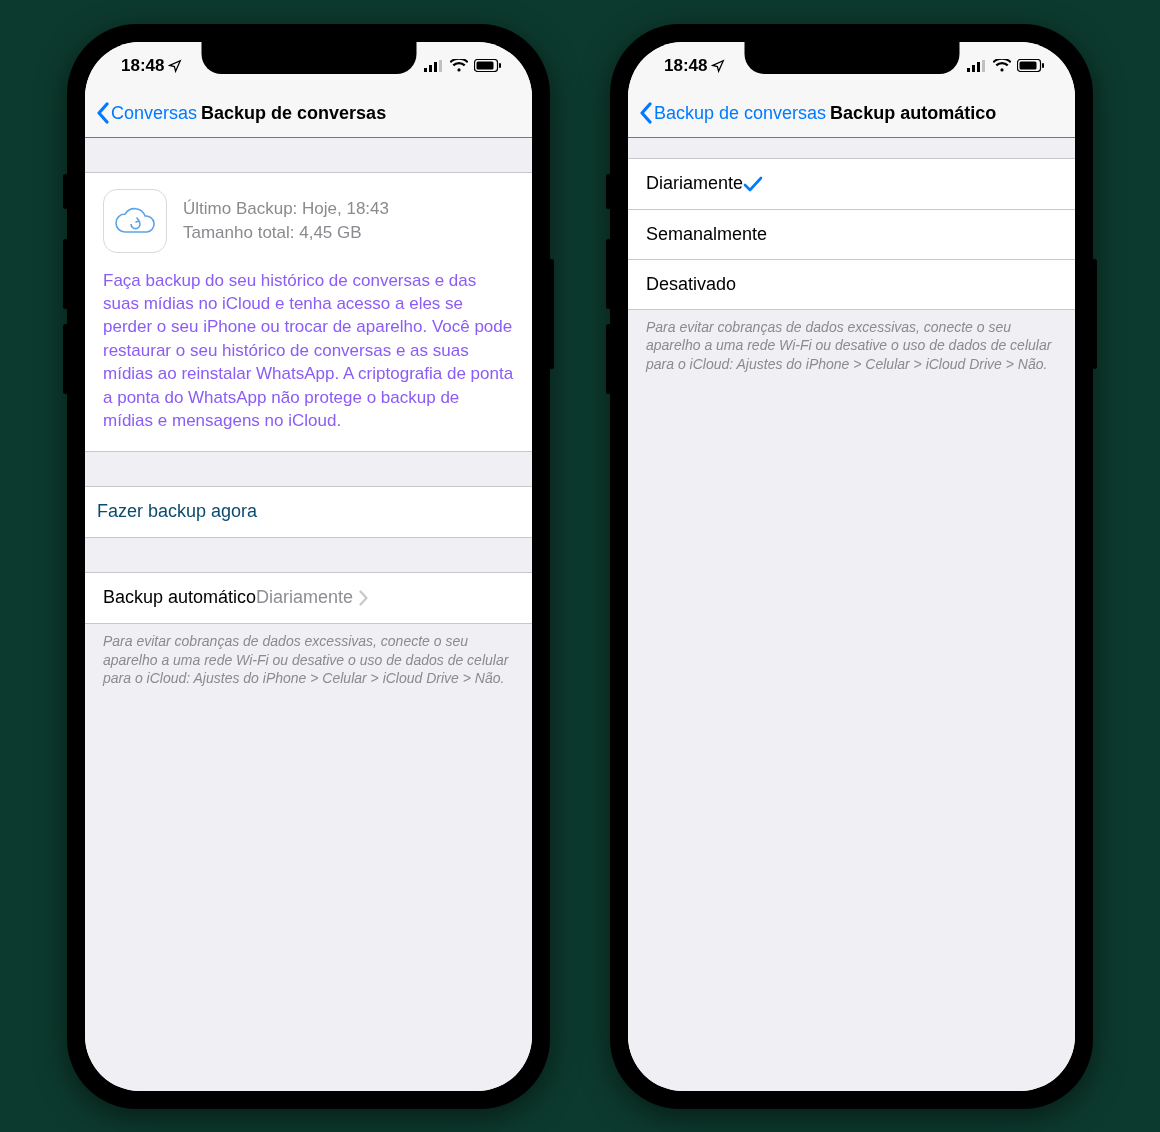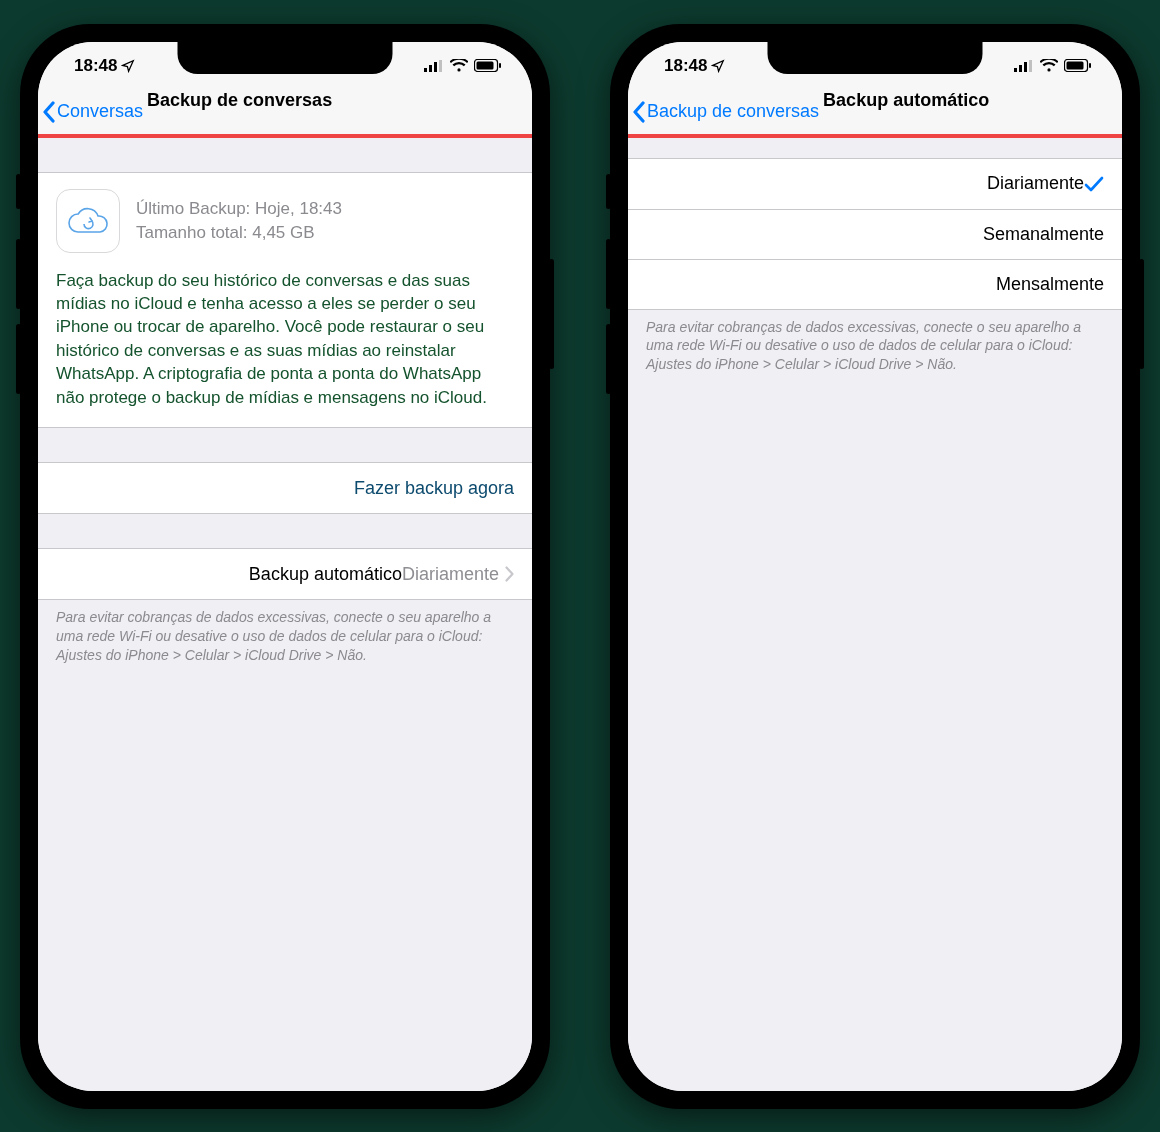--- a/index.html
+++ b/index.html
@@ -7,21 +7,21 @@
     font-family: -apple-system, "Helvetica Neue", Helvetica, Arial, sans-serif;
     background: #0d3a2e;
     width: 1160px;
     height: 1132px;
     display: flex;
     justify-content: center;
     align-items: center;
     gap: 60px;
   }
   .phone {
-    width: 530px;
+    width: 483px;
     height: 1085px;
     background: #000;
     border-radius: 70px;
     padding: 18px;
     position: relative;
     box-shadow: 0 8px 30px rgba(0,0,0,0.5);
   }
   .phone::before, .phone::after { content:""; position:absolute; background:#000; }
   .side-btn { position:absolute; background:#000; border-radius:3px; }
   .sb-left1 { left:-4px; top:150px; width:5px; height:35px; }
@@ -57,24 +57,25 @@
     align-items:center;
     padding: 0 30px 0 36px;
     font-size: 17px;
     font-weight: 600;
     background: #f7f7f7;
   }
   .status-left { display:flex; align-items:center; gap:4px; }
   .status-right { display:flex; align-items:center; gap:6px; }
   .navbar {
     background:#f7f7f7;
-    border-bottom:4px solid #ef4444;
+    border-bottom:1px solid #ef4444;
     height:48px;
     display:flex;
-    padding:0 4px;
+    align-items:center;
+    padding:0 11px;
     position:relative;
   }
   .nav-back {
     display:flex;
     align-items:center;
     color:#007aff;
     font-size:18px;
     gap:1px;
   }
   .nav-back svg { color:#007aff; }
@@ -87,21 +88,21 @@
   }
   .content { flex:1; overflow:hidden; background:#efeff4; }
   .group { background:#fff; border-top:1px solid #c8c7cc; border-bottom:1px solid #c8c7cc; }
   .gap { height:34px; }
   .gap-sm { height:20px; }
   .row {
     min-height:50px;
     padding: 13px 18px;
     display:flex;
     align-items:center;
-    justify-content:flex-end;
+    justify-content:flex-start;
     border-top:0.5px solid #c8c7cc;
     font-size:18px;
   }
   .row:first-child { border-top:none; }
   .row-link { color:#0c4a6e;padding-left:12px; }
   .row-label { color:#000; }
   .row-value { color:#8e8e93; display:flex; align-items:center; gap:6px; }
   .ios-toggle {
     width:56px; height:34px; border-radius:17px;
     background:#e9e9eb; position:relative;
@@ -124,21 +125,21 @@
     margin-bottom:16px;
   }
   .cloud-box {
     width:64px; height:64px; border-radius:14px;
     border:1px solid #d9d9db; background:#fff;
     display:flex; align-items:center; justify-content:center;
     flex-shrink:0;
   }
   .info-lines { color:#8a8a8f; font-size:17px; line-height:1.4; }
   .info-body {
-    font-size:17px; color:#14532d; line-height:1.38;
+    font-size:17px; color:#8b5cf6; line-height:1.38;
   }
   .footer-text {
     padding:8px 18px 0 18px;
     font-size:14px;
     color:#8a8a8f;
     line-height:1.35;
     font-style:italic;
   }
   .chevron { color:#c7c7cc; }
 </style>
@@ -278,19 +279,19 @@
           <div class="row">
             <span class="row-label">Diariamente</span>
             <svg width="20" height="18" viewBox="0 0 20 18">
               <polyline points="2,10 7,15 18,3" fill="none" stroke="#007aff" stroke-width="2.6" stroke-linecap="round" stroke-linejoin="round"></polyline>
             </svg>
           </div>
           <div class="row">
             <span class="row-label">Semanalmente</span>
           </div>
           <div class="row">
-            <span class="row-label">Mensalmente</span>
+            <span class="row-label">Desativado</span>
           </div>
         </div>
       <div class="footer-text">Para evitar cobranças de dados excessivas, conecte o seu aparelho a uma rede Wi-Fi ou desative o uso de dados de celular para o iCloud: Ajustes do iPhone &gt; Celular &gt; iCloud Drive &gt; Não.</div>
     </div>
   </div>
 </div>
 
 </body></html>

